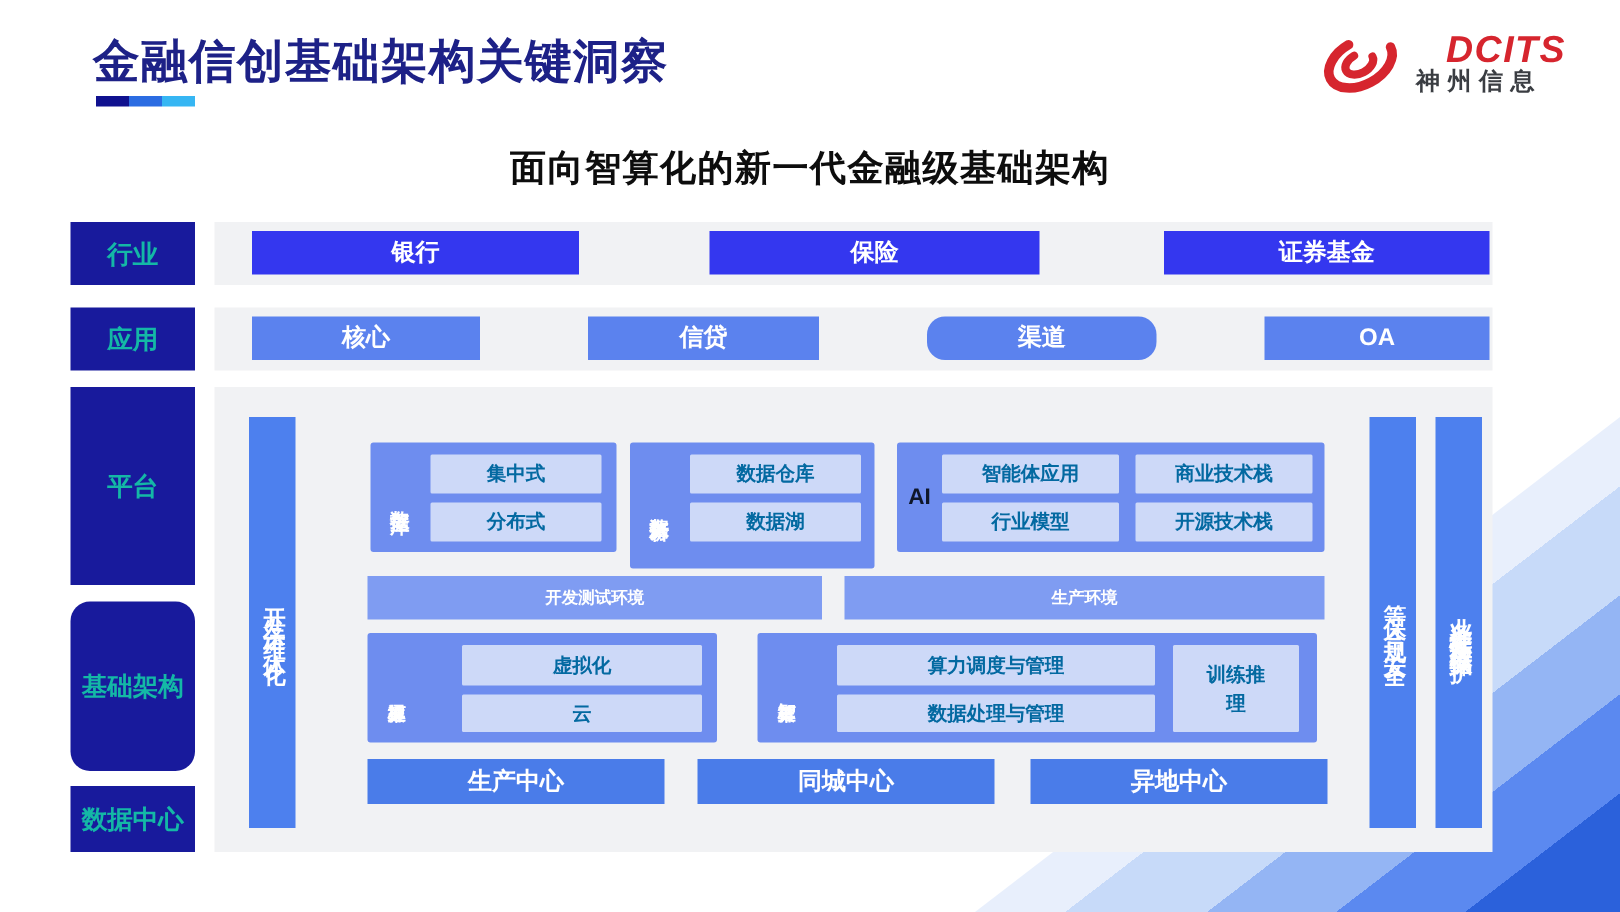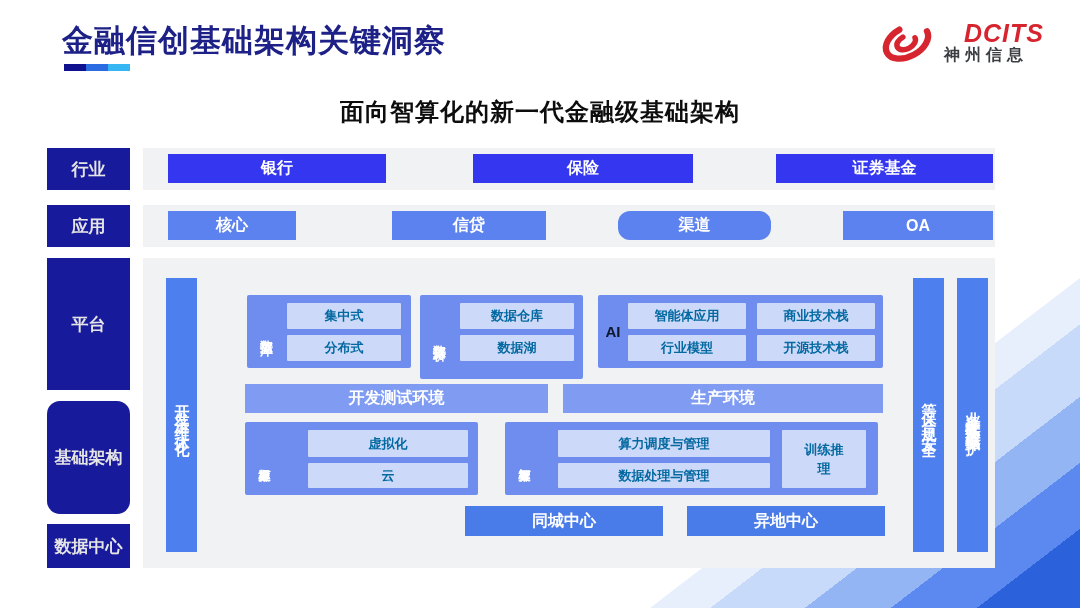--- a/index.html
+++ b/index.html
@@ -12,42 +12,42 @@
   .underline { left:64px; top:64px; width:66px; height:7px; display:flex; }
   .underline span { flex:1; height:100%; }
   .logo { right:36px; top:16px; display:flex; align-items:center; gap:8px; }
   .logo-txt { display:flex; flex-direction:column; line-height:1.05; }
   .logo-brand { font-size:25px; font-weight:bold; color:#d6252e; letter-spacing:1px; font-style:italic;margin-left:20px; }
   .logo-co { font-size:16px; font-weight:bold; color:#3a3d42; letter-spacing:5px; }
 
   .subtitle { left:0; top:96px; width:1080px; text-align:center; font-size:24px; font-weight:bold; color:#0d0d0d; letter-spacing:1px; }
 
   
-  .navy { left:47px; width:83px; background:#181a9c; color:#e5e5e5; font-weight:bold; font-size:17px;
+  .navy { left:47px; width:83px; background:#181a9c; color:#14b8a6; font-weight:bold; font-size:17px;
           display:flex; align-items:center; justify-content:center;font-family:Liberation Mono, monospace; }
 
   
   .track { left:143px; width:852px; height:42px; background:#f1f2f4; }
   .btn { height:29px; color:#fff; font-weight:bold; font-size:16px;
          display:flex; align-items:center; justify-content:center; }
   .btn1 { background:#3437ef; }
   .btn2 { background:#5b82ee; }
 
   
   .panel { left:143px; top:258px; width:852px; height:310px; background:#f1f2f4; z-index:2; }
   .vbar { width:31px; background:#4d80ee; color:#fff; font-weight:bold; font-size:15px;
           display:flex; align-items:center; justify-content:center;
           writing-mode:vertical-rl; text-orientation:upright; }
   .group { background:#6e8def; border-radius:2px; }
   .gvlabel { position:absolute; left:0; top:0; bottom:0; width:38px; color:#fff; font-weight:bold; font-size:13px;
              display:flex; align-items:center; justify-content:center;
              writing-mode:vertical-rl; text-orientation:upright; letter-spacing:1px; }
   .chip { position:absolute; background:#cdd9f8; color:#0369a1; font-size:13px; font-weight:bold;
           display:flex; align-items:center; justify-content:center; border-radius:1px; }
-  .env { background:#7f9cf2; color:#fff; font-weight:bold; font-size:16px;
+  .env { background:#7f9cf2; color:#fff; font-weight:bold; font-size:11px;
          display:flex; align-items:center; justify-content:center; }
   .cbtn { background:#4a7ce9; color:#fff; font-weight:bold; font-size:16px;
           display:flex; align-items:center; justify-content:center; }
 
   
   .deco { right:0; bottom:0; width:430px; height:330px; z-index:1;
           clip-path:polygon(100% 0, 100% 100%, 0 100%);
           background:linear-gradient(to bottom right,
             rgba(255,255,255,0) 45%,
             #e8effc 45% 57%,
@@ -88,21 +88,21 @@
 <div class="abs navy" style="top:258px;height:132px;">平台</div>
 <div class="abs navy" style="top:401px;height:113px;border-radius:13px;">基础架构</div>
 <div class="abs navy" style="top:524px;height:44px;">数据中心</div>
 
 <div class="abs track" style="top:148px;"></div>
 <div class="abs btn btn1" style="left:168px;top:154px;width:218px;">银行</div>
 <div class="abs btn btn1" style="left:473px;top:154px;width:220px;">保险</div>
 <div class="abs btn btn1" style="left:776px;top:154px;width:217px;">证券基金</div>
 
 <div class="abs track" style="top:205px;"></div>
-<div class="abs btn btn2" style="left:168px;top:211px;width:128px;">核心</div>
+<div class="abs btn btn2" style="left:168px;top:211px;width:152px;">核心</div>
 <div class="abs btn btn2" style="left:392px;top:211px;width:154px;">信贷</div>
 <div class="abs btn btn2" style="left:618px;top:211px;width:153px;border-radius:12px;">渠道</div>
 <div class="abs btn btn2" style="left:843px;top:211px;width:150px;">OA</div>
 
 <div class="abs panel">
 
   <div class="abs vbar" style="left:23px;top:20px;height:274px;letter-spacing:6px;">开发运维一体化</div>
 
   <div class="abs group" style="left:104px;top:37px;width:164px;height:73px;">
     <div class="gvlabel">数据库</div>
@@ -133,19 +133,20 @@
     <div class="chip" style="left:63px;top:41px;width:160px;height:25px;">云</div>
   </div>
 
   <div class="abs group" style="left:362px;top:164px;width:373px;height:73px;">
     <div class="gvlabel" style="font-size:12px;letter-spacing:0;">智算框架</div>
     <div class="chip" style="left:53px;top:8px;width:212px;height:27px;">算力调度与管理</div>
     <div class="chip" style="left:53px;top:41px;width:212px;height:25px;">数据处理与管理</div>
     <div class="chip" style="left:277px;top:8px;width:84px;height:58px;padding:0 18px;text-align:center;line-height:1.5;word-break:break-all;">训练推理</div>
   </div>
 
+  <div class="abs cbtn" style="left:102px;top:248px;width:198px;height:30px;">生产中心</div>
   <div class="abs cbtn" style="left:322px;top:248px;width:198px;height:30px;">同城中心</div>
   <div class="abs cbtn" style="left:544px;top:248px;width:198px;height:30px;">异地中心</div>
 
   <div class="abs vbar" style="left:770px;top:20px;height:274px;letter-spacing:8px;">等保合规安全</div>
   <div class="abs vbar" style="left:814px;top:20px;height:274px;letter-spacing:3px;">业务连续性及数据保护</div>
 
 </div>
 
 </body></html>

